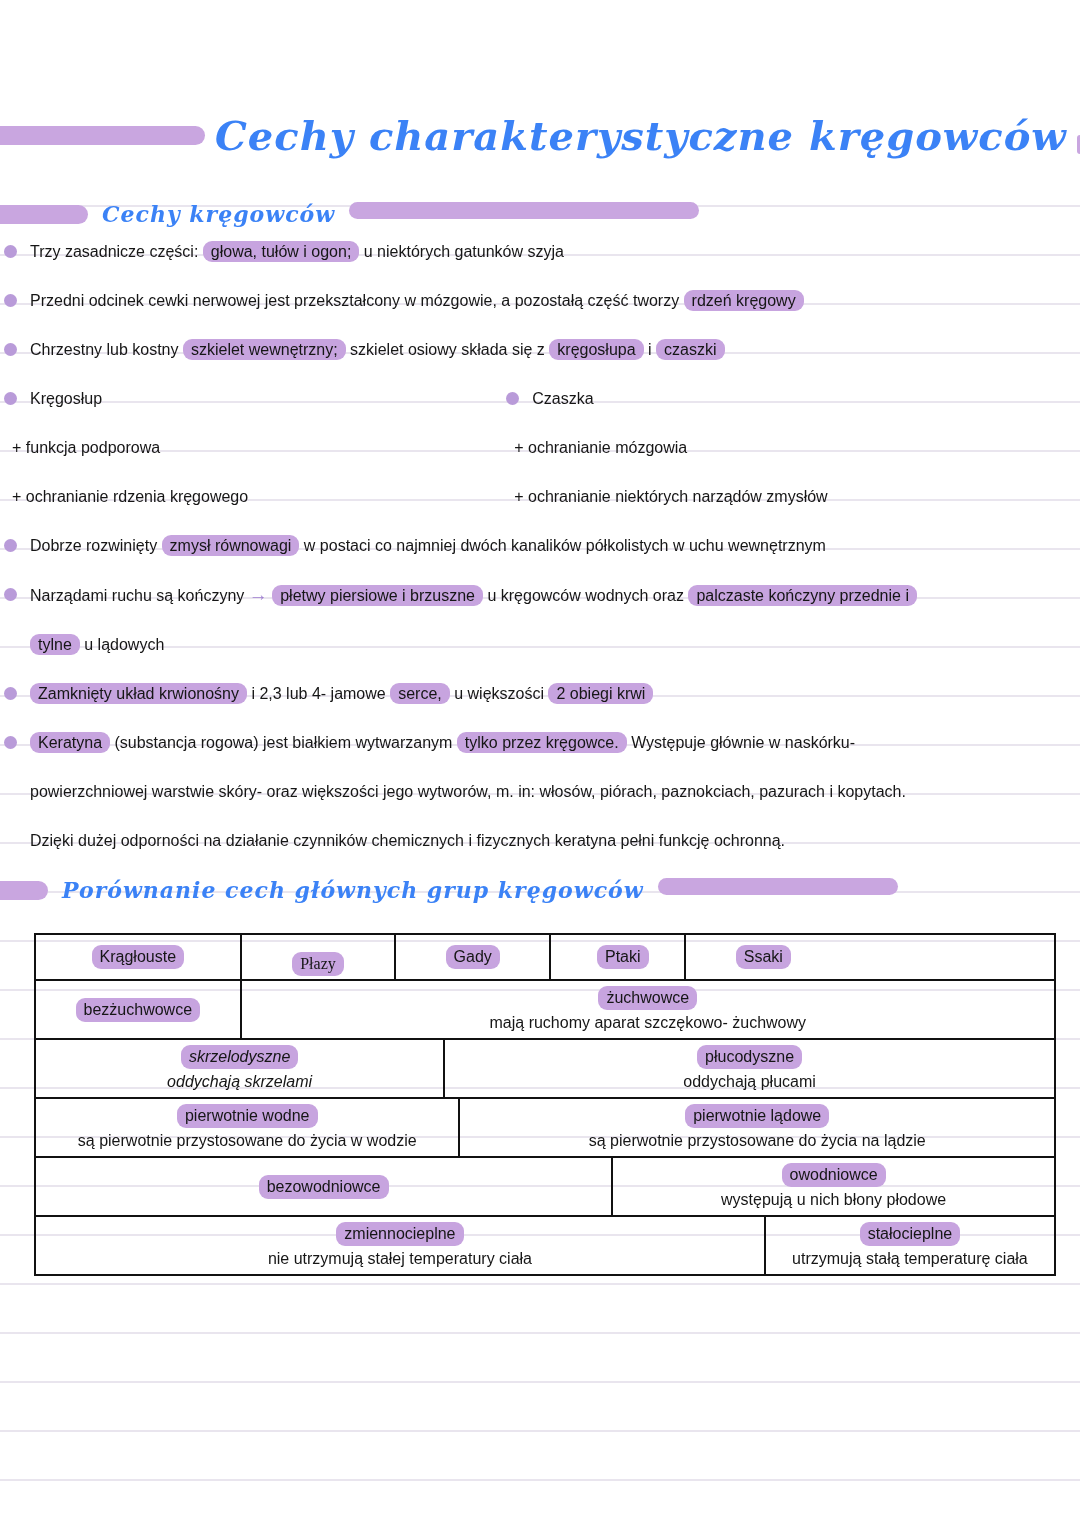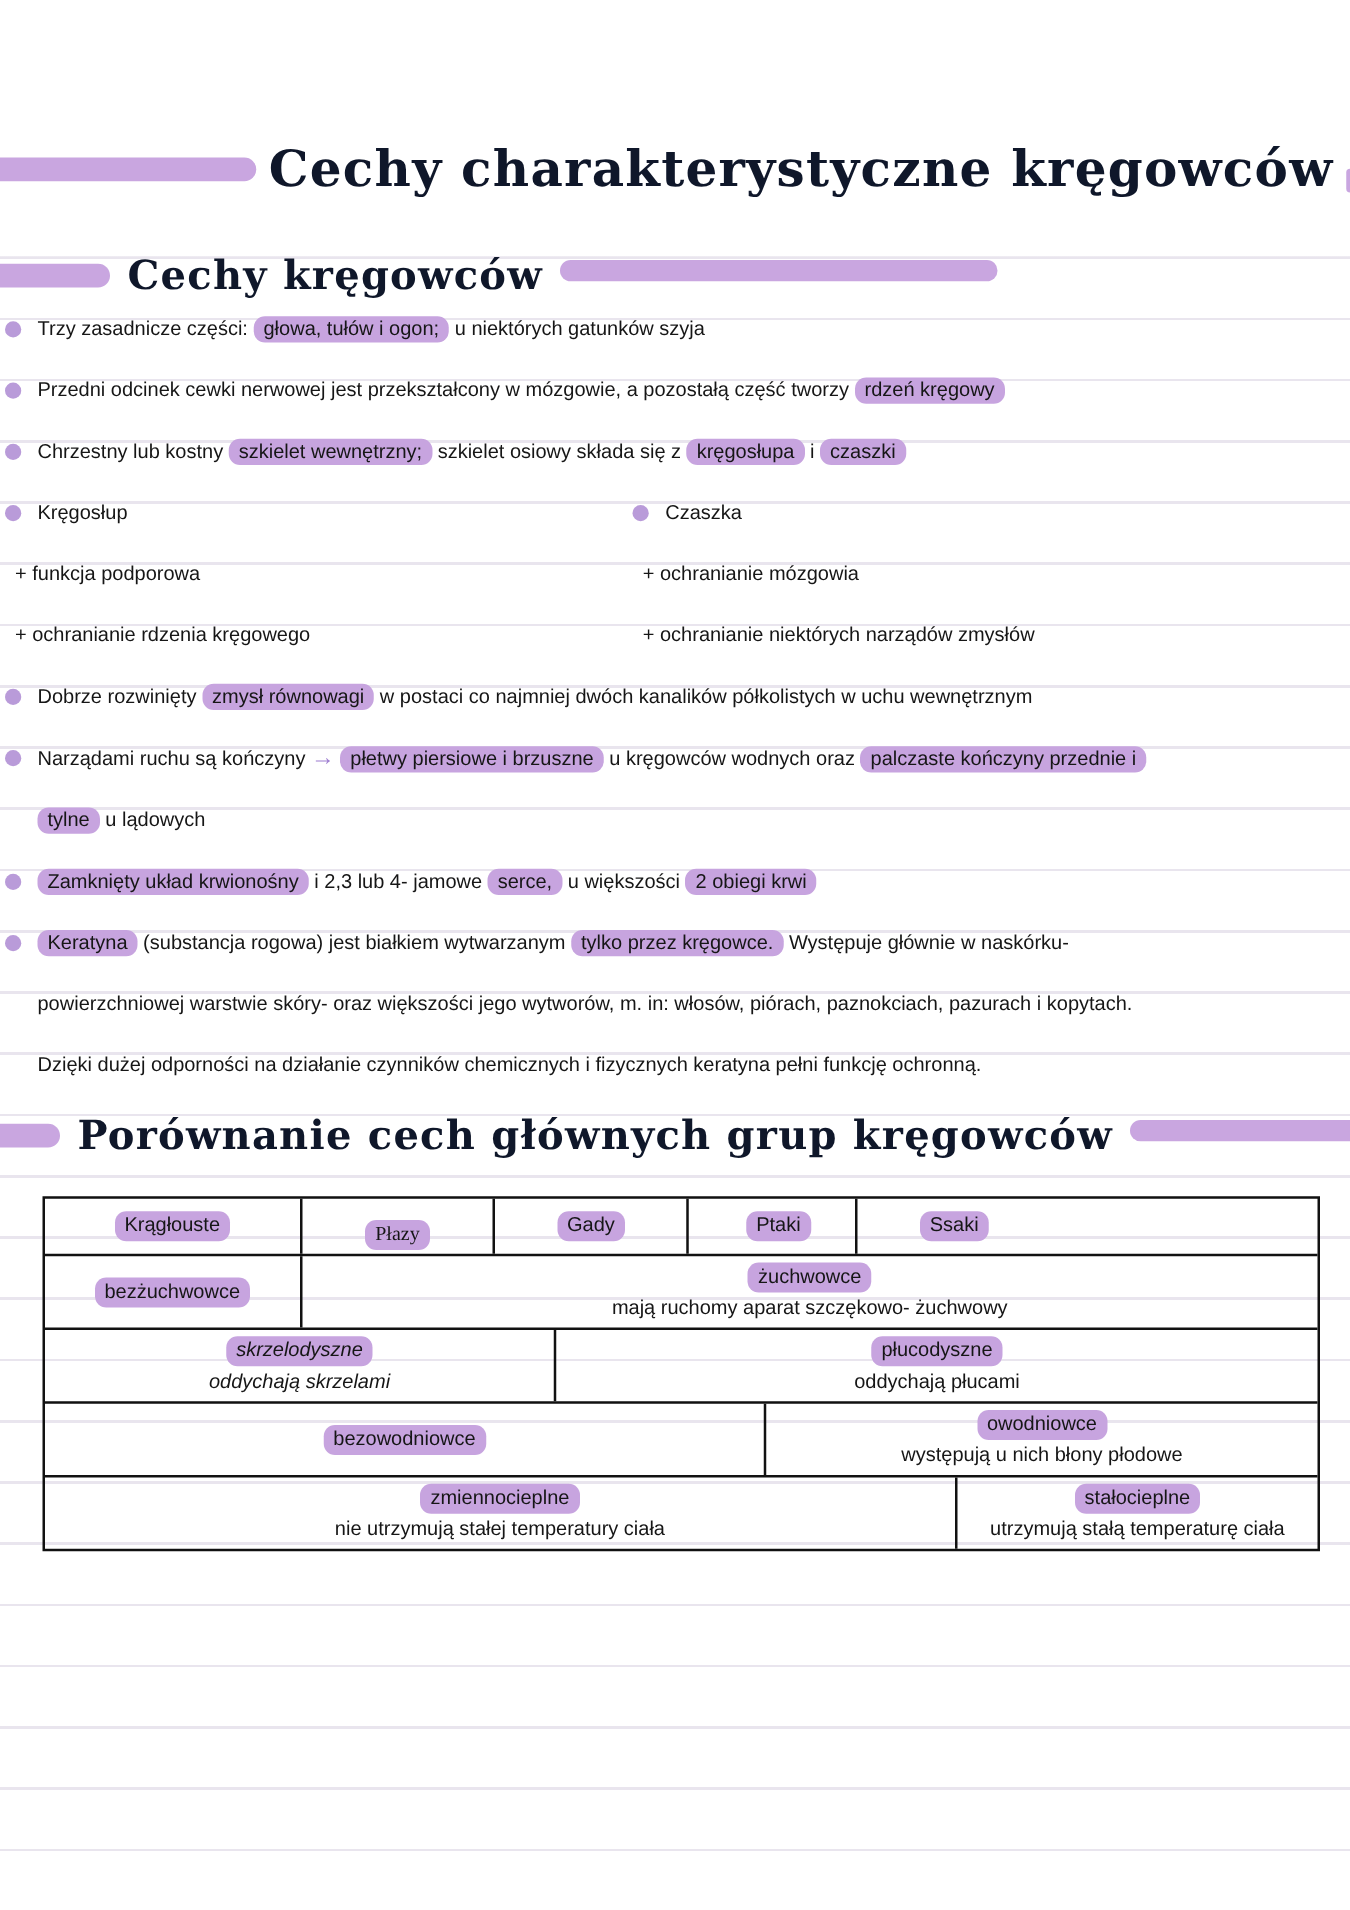--- a/index.html
+++ b/index.html
@@ -20,31 +20,31 @@
   }
   .content { position:relative; z-index:1; }
 
   
   .bar { display:inline-block; height:19px; background:var(--bar,#c9a6e0); border-radius:12px; flex:0 0 auto; }
   .bar-left-edge  { border-radius:0 12px 12px 0; }
   .bar-right-edge { border-radius:12px 0 0 12px; }
 
   .script {
     font-family:"DejaVu Serif", serif;
-    font-weight:700;
-    letter-spacing:1px; color:#0f172a;
+    font-style:italic; font-weight:700;
+    letter-spacing:1px; color:#3b82f6;
   }
 
   .title-row { display:flex; align-items:center; margin-top:112px; gap:10px; }
   .title-row .bar-left-edge { width:205px; }
   .title-row .title { font-size:40px; white-space:nowrap; }
   .title-row .bar-right-edge { flex:1 1 auto; transform:translateY(9px); }
 
   .heading-row { display:flex; align-items:center; gap:14px; }
-  .heading-row h2 { font-size:32px; white-space:nowrap; }
+  .heading-row h2 { font-size:22px; white-space:nowrap; }
   .h1row { margin-top:42px; }
   .h1row .bar-left-edge { width:88px; }
   .h1row .bar-mid { width:350px; height:17px; transform:translateY(-4px); }
   .h2row { margin-top:12px; }
   .h2row .bar-left-edge { width:48px; }
   .h2row .bar-mid { width:240px; height:17px; transform:translateY(-4px); }
 
   
   .bullets { padding-right:18px; }
   .bullet-line { position:relative; padding-left:30px; line-height:49px; font-size:16px; }
@@ -176,20 +176,30 @@
           <div class="tcell" style="width: 40%; font-style: italic;">
             <span class="hl">skrzelodyszne</span>
             <div class="desc">oddychają skrzelami</div>
           </div>
           <div class="tcell" style="width: 60%;">
             <span class="hl">płucodyszne</span>
             <div class="desc">oddychają płucami</div>
           </div>
         </div>
         <div class="trow">
+          <div class="tcell" style="width: 41.5%;">
+            <span class="hl">pierwotnie wodne</span>
+            <div class="desc">są pierwotnie przystosowane do życia w wodzie</div>
+          </div>
+          <div class="tcell" style="width: 58.5%;">
+            <span class="hl">pierwotnie lądowe</span>
+            <div class="desc">są pierwotnie przystosowane do życia na lądzie</div>
+          </div>
+        </div>
+        <div class="trow">
           <div class="tcell" style="width: 56.5%;">
             <span class="hl">bezowodniowce</span>
           </div>
           <div class="tcell" style="width: 43.5%;">
             <span class="hl">owodniowce</span>
             <div class="desc">występują u nich błony płodowe</div>
           </div>
         </div>
         <div class="trow">
           <div class="tcell" style="width: 71.5%;">

